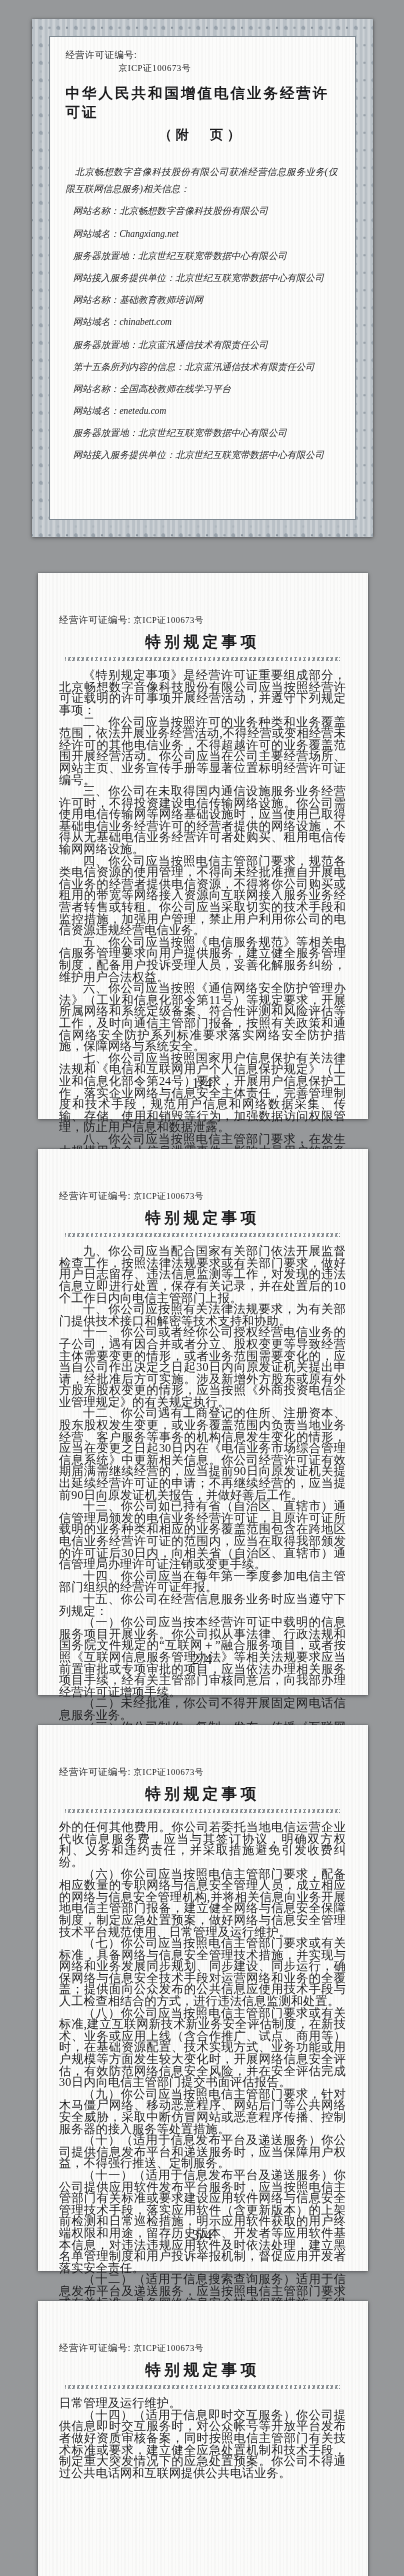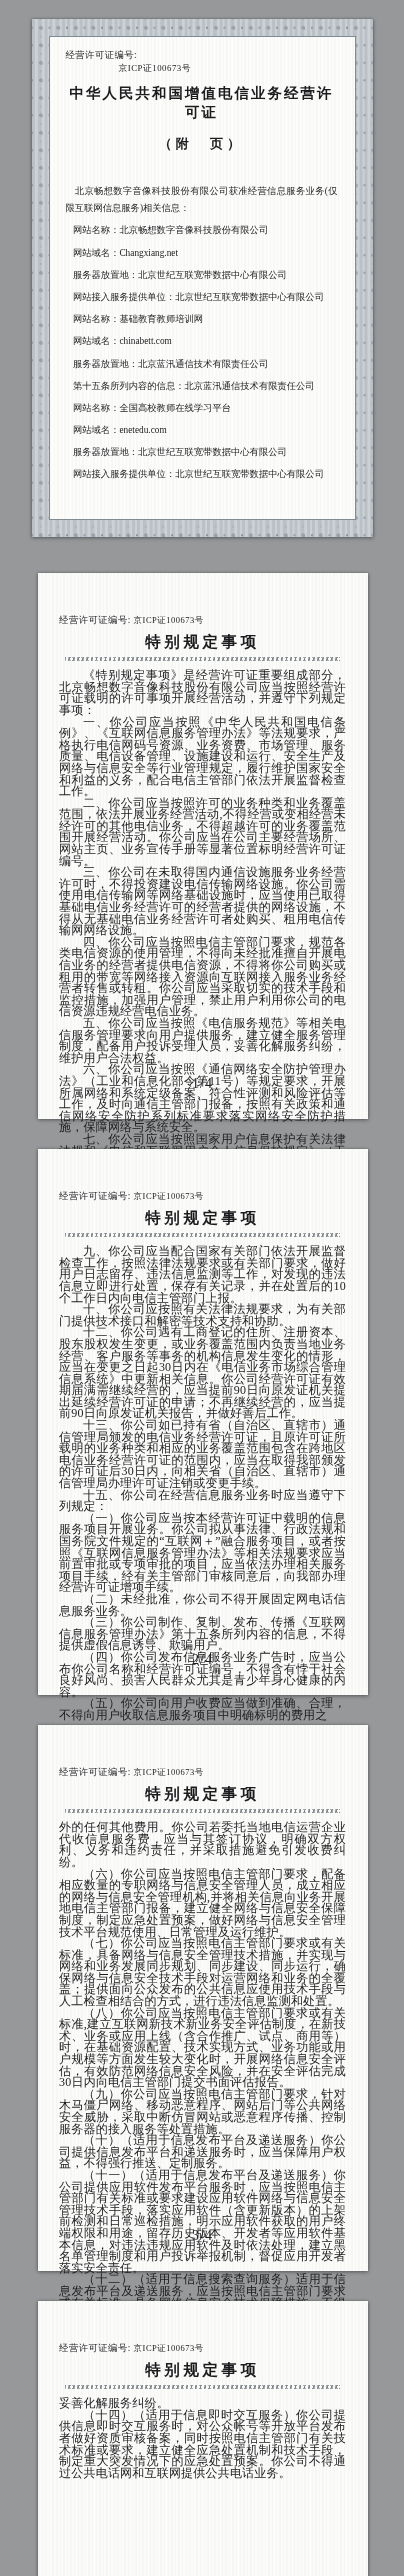--- a/index.html
+++ b/index.html
@@ -35,29 +35,29 @@
     width:100%; height:100%; box-sizing:border-box;
     background:#fcfcfb;
     background-image:repeating-linear-gradient(90deg, rgba(0,0,0,0.02) 0 1.5px, rgba(255,255,255,0) 1.5px 3.6px);
     border:0.5px solid #818b93;
     padding:12.4px 17.5px 0 15.5px;
   }
   .cert-license-row{font-size:9.3px; letter-spacing:0.5px;}
   .cert-license-number{font-size:8.8px; margin:1px 0 0 53px; letter-spacing:0.5px;}
   .cert-title{
     margin-top:9.3px;
-    text-align:center; font-weight:bold;
+    text-align:left; font-weight:bold;
     font-size:14.4px; letter-spacing:2.1px;font-family:Liberation Serif, serif;
   }
   .cert-subtitle{
-    margin-top:13px;
+    margin-top:4px;
     text-align:center; font-weight:bold;
     font-size:13px; letter-spacing:4.1px;
   }
-  .cert-body{margin-top:30px;}
+  .cert-body{margin-top:20px;font-style:italic;}
   .cert-body p{margin:0 0 5.2px 0; font-size:9.3px; line-height:17px; text-align:justify;}
   .cert-intro{text-indent:1em;}
   .cert-line{text-indent:0.8em;}
   
   .special{
     width:330px; height:546px;
     margin:30px auto 0; box-sizing:border-box;
     padding:41px 21.6px 0 21.6px;
   }
   .special.first{margin-top:36px;}
@@ -115,21 +115,20 @@
 
 <section class="sheet special first">
   <div class="sp-header">
     <span>经营许可证编号:</span>
     <span class="num">京ICP证100673号</span>
   </div>
   <div class="sp-title">特别规定事项</div>
   <div class="wavy"></div>
   <div class="sp-body">
       <p class="">《特别规定事项》是经营许可证重要组成部分，北京畅想数字音像科技股份有限公司应当按照经营许可证载明的许可事项开展经营活动，并遵守下列规定事项：</p>
-      <p class="">一、你公司应当按照《中华人民共和国电信条例》、《互联网信息服务管理办法》等法规要求，严格执行电信网码号资源、业务资费、市场管理、服务质量、电信设备管理、设施建设和运行、安全生产及网络与信息安全等行业管理规定，履行维护国家安全和利益的义务，配合电信主管部门依法开展监督检查工作。</p>
       <p class="">二、你公司应当按照许可的业务种类和业务覆盖范围，依法开展业务经营活动,不得经营或变相经营未经许可的其他电信业务，不得超越许可的业务覆盖范围开展经营活动。你公司应当在公司主要经营场所、网站主页、业务宣传手册等显著位置标明经营许可证编号。</p>
       <p class="">三、你公司在未取得国内通信设施服务业务经营许可时，不得投资建设电信传输网络设施。你公司需使用电信传输网等网络基础设施时，应当使用已取得基础电信业务经营许可的经营者提供的网络设施，不得从无基础电信业务经营许可者处购买、租用电信传输网网络设施。</p>
       <p class="">四、你公司应当按照电信主管部门要求，规范各类电信资源的使用管理，不得向未经批准擅自开展电信业务的经营者提供电信资源，不得将你公司购买或租用的带宽等网络接入资源向互联网接入服务业务经营者转售或转租。你公司应当采取切实的技术手段和监控措施，加强用户管理，禁止用户利用你公司的电信资源违规经营电信业务。</p>
       <p class="">五、你公司应当按照《电信服务规范》等相关电信服务管理要求向用户提供服务，建立健全服务管理制度，配备用户投诉受理人员，妥善化解服务纠纷，维护用户合法权益。</p>
       <p class="">六、你公司应当按照《通信网络安全防护管理办法》（工业和信息化部令第11号）等规定要求，开展所属网络和系统定级备案、符合性评测和风险评估等工作，及时向通信主管部门报备，按照有关政策和通信网络安全防护系列标准要求落实网络安全防护措施，保障网络与系统安全。</p>
       <p class="">七、你公司应当按照国家用户信息保护有关法律法规和《电信和互联网用户个人信息保护规定》（工业和信息化部令第24号）要求，开展用户信息保护工作，落实企业网络与信息安全主体责任，完善管理制度和技术手段，规范用户信息和网络数据采集、传输、存储、使用和销毁等行为，加强数据访问权限管理，防止用户信息和数据泄露。</p>
       <p class="">八、你公司应当按照电信主管部门要求，在发生大规模用户个人信息泄露事件、影响大量用户的服务中断事件等重大网络安全事件时，立即采取应急措施，控制影响范围，消除危害，并第一时间向电信主管部门报告，根据电信主管部门要求采取应急处置措施。</p>
     </div>
   <div class="page-number">1/4</div>
 </section>
@@ -137,22 +136,24 @@
 <section class="sheet special">
   <div class="sp-header">
     <span>经营许可证编号:</span>
     <span class="num">京ICP证100673号</span>
   </div>
   <div class="sp-title">特别规定事项</div>
   <div class="wavy"></div>
   <div class="sp-body">
       <p class="">九、你公司应当配合国家有关部门依法开展监督检查工作，按照法律法规要求或有关部门要求，做好用户日志留存、违法信息监测等工作，对发现的违法信息立即进行处置，保存有关记录，并在处置后的10个工作日内向电信主管部门上报。</p>
       <p class="">十、你公司应按照有关法律法规要求，为有关部门提供技术接口和解密等技术支持和协助。</p>
+      <p class="">十一、你公司或者经你公司授权经营电信业务的子公司，遇有因合并或者分立、股权变更等导致经营主体需要变更的情形，或者业务范围需要变化的，应当自公司作出决定之日起30日内向原发证机关提出申请，经批准后方可实施。涉及新增外方股东或原有外方股东股权变更的情形，应当按照《外商投资电信企业管理规定》的有关规定执行。</p>
       <p class="">十二、你公司遇有工商登记的住所、注册资本、股东股权发生变更，或业务覆盖范围内负责当地业务经营、客户服务等事务的机构信息发生变化的情形，应当在变更之日起30日内在《电信业务市场综合管理信息系统》中更新相关信息。你公司经营许可证有效期届满需继续经营的，应当提前90日向原发证机关提出延续经营许可证的申请；不再继续经营的，应当提前90日向原发证机关报告，并做好善后工作。</p>
       <p class="">十三、你公司如已持有省（自治区、直辖市）通信管理局颁发的电信业务经营许可证，且原许可证所载明的业务种类和相应的业务覆盖范围包含在跨地区电信业务经营许可证的范围内，应当在取得我部颁发的许可证后30日内，向相关省（自治区、直辖市）通信管理局办理许可证注销或变更手续。</p>
+      <p class="">十四、你公司应当在每年第一季度参加电信主管部门组织的经营许可证年报。</p>
       <p class="">十五、你公司在经营信息服务业务时应当遵守下列规定：</p>
       <p class="">（一）你公司应当按本经营许可证中载明的信息服务项目开展业务。你公司拟从事法律、行政法规和国务院文件规定的“互联网＋”融合服务项目，或者按照《互联网信息服务管理办法》等相关法规要求应当前置审批或专项审批的项目，应当依法办理相关服务项目手续，经有关主管部门审核同意后，向我部办理经营许可证增项手续。</p>
       <p class="">（二）未经批准，你公司不得开展固定网电话信息服务业务。</p>
       <p class="">（三）你公司制作、复制、发布、传播《互联网信息服务管理办法》第十五条所列内容的信息，不得提供虚假信息诱导、欺骗用户。</p>
       <p class="">（四）你公司发布信息服务业务广告时，应当公布你公司名称和经营许可证编号，不得含有悖于社会良好风尚、损害人民群众尤其是青少年身心健康的内容。</p>
       <p class="">（五）你公司向用户收费应当做到准确、合理，不得向用户收取信息服务项目中明确标明的费用之</p>
     </div>
   <div class="page-number">2/4</div>
 </section>
 
@@ -177,18 +178,18 @@
 </section>
 
 <section class="sheet special">
   <div class="sp-header">
     <span>经营许可证编号:</span>
     <span class="num">京ICP证100673号</span>
   </div>
   <div class="sp-title">特别规定事项</div>
   <div class="wavy"></div>
   <div class="sp-body">
-      <p class="no-indent">妥善化解服务纠纷。</p>
+      <p class="no-indent">日常管理及运行维护。</p>
       <p class="">（十四）（适用于信息即时交互服务）你公司提供信息即时交互服务时，对公众帐号等开放平台发布者做好资质审核备案，同时按照电信主管部门有关技术标准或要求，建立健全应急处置机制和技术手段，制定重大突发情况下的应急处置预案。你公司不得通过公共电话网和互联网提供公共电话业务。</p>
     </div>
 
 </section>
 
 
 </body></html>

